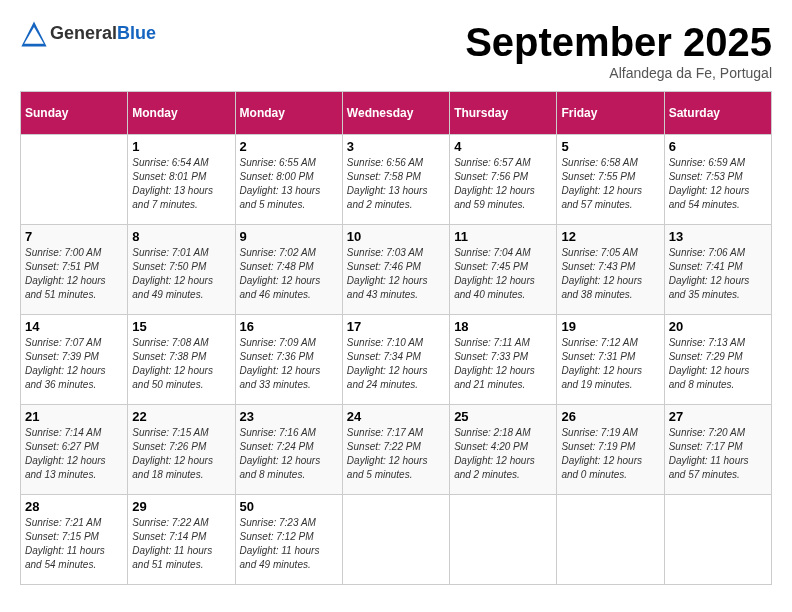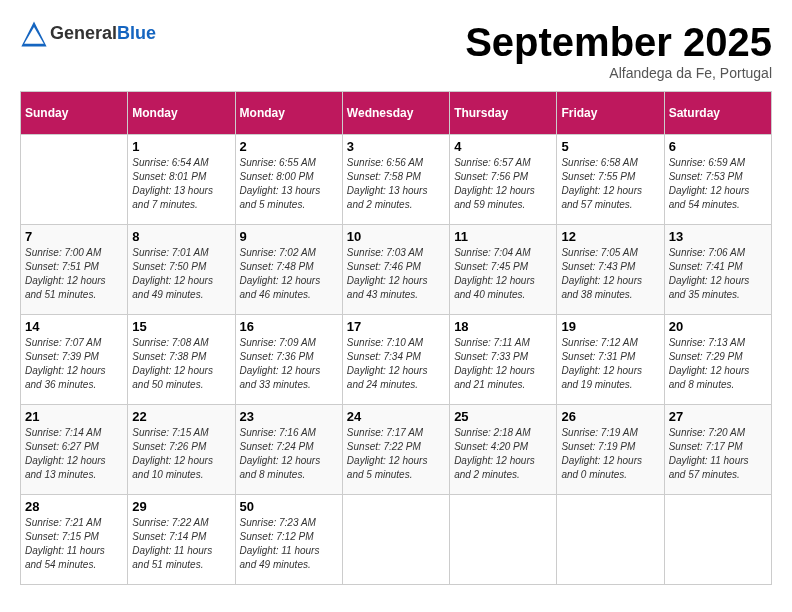--- a/index.html
+++ b/index.html
@@ -200,21 +200,21 @@
           <div class="cell-text"><span>Sunrise: 7:13 AM</span><br><span>Sunset: 7:29 PM</span><br><span>Daylight: 12 hours</span><br><span>and 8 minutes.</span></div>
         </td>
       </tr>
       <tr>
         <td>
           <span class="day-num">21</span>
           <div class="cell-text"><span>Sunrise: 7:14 AM</span><br><span>Sunset: 6:27 PM</span><br><span>Daylight: 12 hours</span><br><span>and 13 minutes.</span></div>
         </td>
         <td>
           <span class="day-num">22</span>
-          <div class="cell-text"><span>Sunrise: 7:15 AM</span><br><span>Sunset: 7:26 PM</span><br><span>Daylight: 12 hours</span><br><span>and 10 minutes.</span></div>
+          <div class="cell-text"><span>Sunrise: 7:15 AM</span><br><span>Sunset: 7:26 PM</span><br><span>Daylight: 12 hours</span><br><span>and 18 minutes.</span></div>
         </td>
         <td>
           <span class="day-num">23</span>
           <div class="cell-text"><span>Sunrise: 7:16 AM</span><br><span>Sunset: 7:24 PM</span><br><span>Daylight: 12 hours</span><br><span>and 8 minutes.</span></div>
         </td>
         <td>
           <span class="day-num">24</span>
           <div class="cell-text"><span>Sunrise: 7:17 AM</span><br><span>Sunset: 7:22 PM</span><br><span>Daylight: 12 hours</span><br><span>and 5 minutes.</span></div>
         </td>
         <td>

